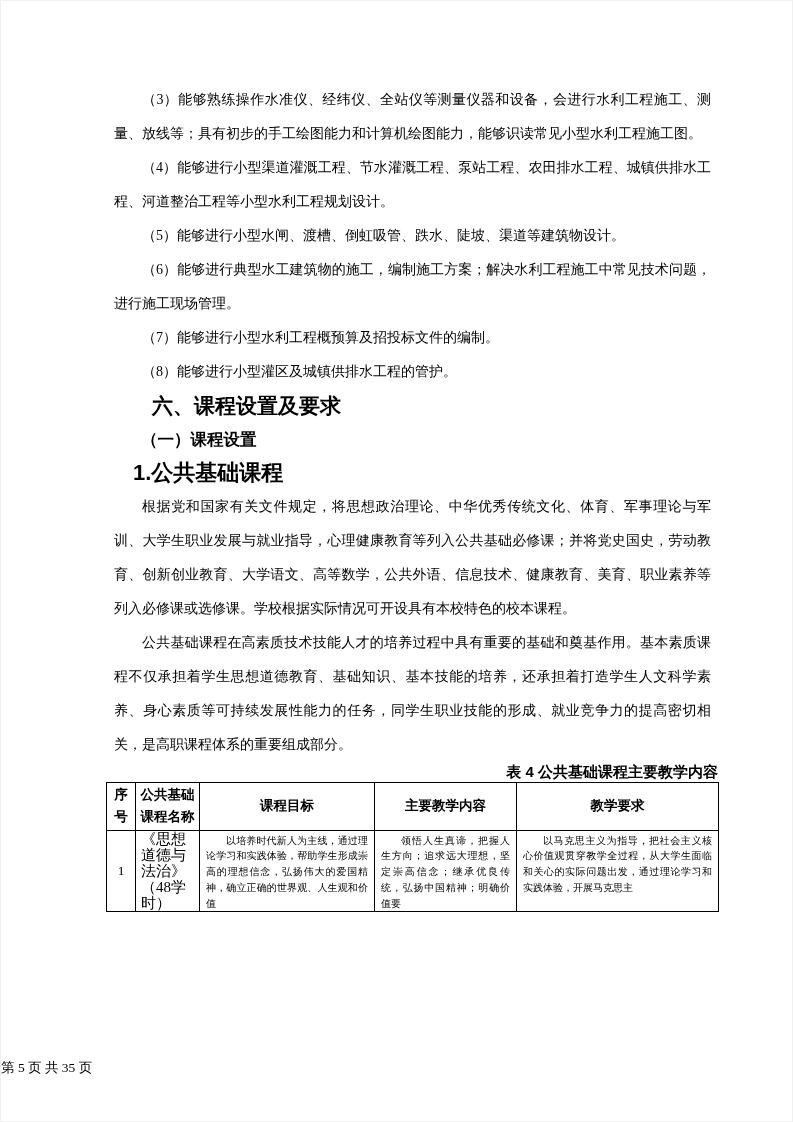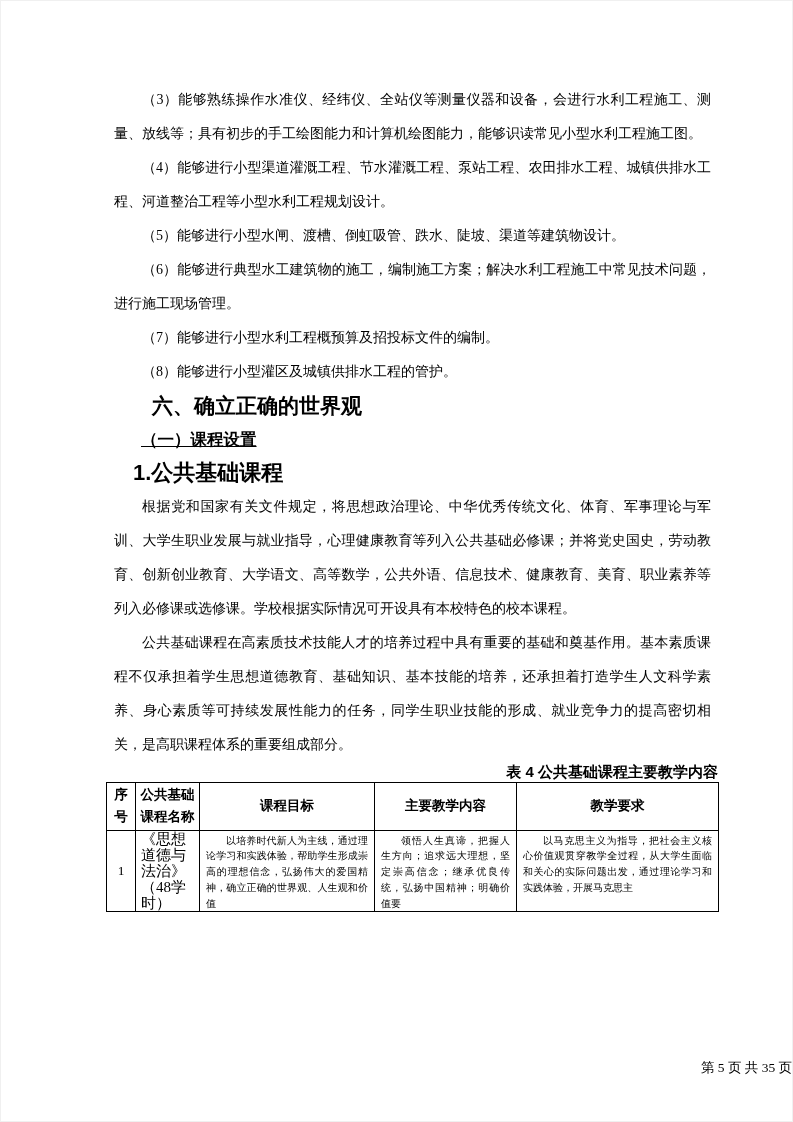--- a/index.html
+++ b/index.html
@@ -32,21 +32,20 @@
     font-weight:bold;
     font-size:21px;
     line-height:33.5px;
   }
   .h2 {
     margin:0 0 0 27px;
     font-family:"Liberation Sans","DejaVu Sans",sans-serif;
     font-weight:bold;
     font-size:16.5px;
     line-height:33.5px;
-    text-decoration:underline;
   }
   .h3 {
     margin:0 0 0 19px;
     font-family:"Liberation Sans","DejaVu Sans",sans-serif;
     font-weight:bold;
     font-size:22px;
     line-height:33.5px;
   }
   .table-caption {
     margin:0;
@@ -101,39 +100,39 @@
     vertical-align:top;
     font-size:10px;
     line-height:15.8px;
     padding:2px 6px 0 6px;
     word-break:break-all;
   }
   .footer {
     position:absolute;
     left:0; top:1058px;
     width:100%;
-    text-align:right;
+    text-align:left;
     font-size:13.5px;
     line-height:18px;
   }
 </style>
 </head>
 <body>
 
 <div class="page">
   <div class="content">
 
     <p class="body">（3）能够熟练操作水准仪、经纬仪、全站仪等测量仪器和设备，会进行水利工程施工、测量、放线等；具有初步的手工绘图能力和计算机绘图能力，能够识读常见小型水利工程施工图。</p>
     <p class="body">（4）能够进行小型渠道灌溉工程、节水灌溉工程、泵站工程、农田排水工程、城镇供排水工程、河道整治工程等小型水利工程规划设计。</p>
     <p class="body">（5）能够进行小型水闸、渡槽、倒虹吸管、跌水、陡坡、渠道等建筑物设计。</p>
     <p class="body">（6）能够进行典型水工建筑物的施工，编制施工方案；解决水利工程施工中常见技术问题，进行施工现场管理。</p>
     <p class="body">（7）能够进行小型水利工程概预算及招投标文件的编制。</p>
     <p class="body">（8）能够进行小型灌区及城镇供排水工程的管护。</p>
 
-    <div class="h1">六、确立正确的世界观</div>
+    <div class="h1">六、课程设置及要求</div>
     <div class="h2">（一）课程设置</div>
     <div class="h3">1.公共基础课程</div>
 
     <p class="body">根据党和国家有关文件规定，将思想政治理论、中华优秀传统文化、体育、军事理论与军训、大学生职业发展与就业指导，心理健康教育等列入公共基础必修课；并将党史国史，劳动教育、创新创业教育、大学语文、高等数学，公共外语、信息技术、健康教育、美育、职业素养等列入必修课或选修课。学校根据实际情况可开设具有本校特色的校本课程。</p>
     <p class="body">公共基础课程在高素质技术技能人才的培养过程中具有重要的基础和奠基作用。基本素质课程不仅承担着学生思想道德教育、基础知识、基本技能的培养，还承担着打造学生人文科学素养、身心素质等可持续发展性能力的任务，同学生职业技能的形成、就业竞争力的提高密切相关，是高职课程体系的重要组成部分。</p>
 
     <div class="table-caption">表 4 公共基础课程主要教学内容</div>
 
     <table class="courses">
       <colgroup>

